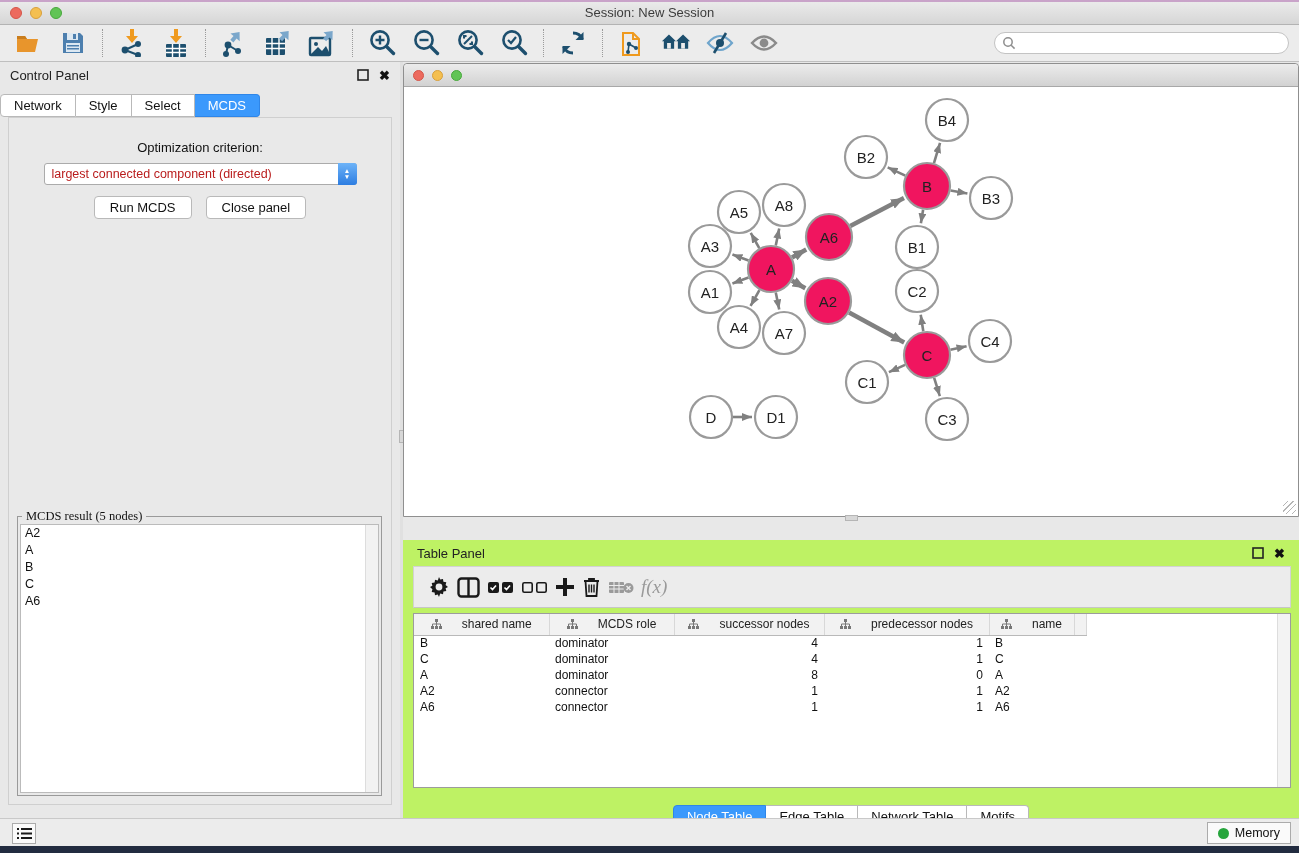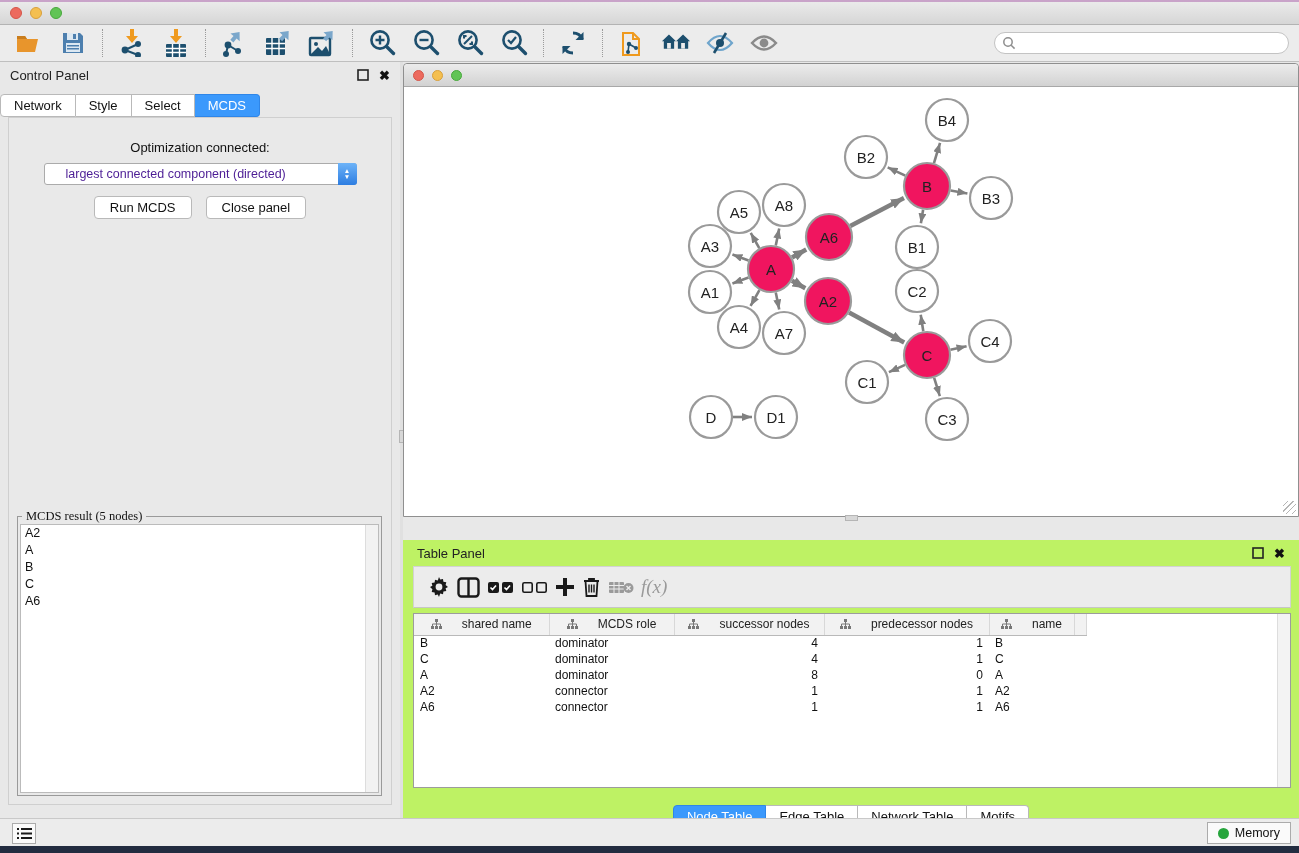--- a/index.html
+++ b/index.html
@@ -43,21 +43,21 @@
     color:#111; cursor:pointer; }
   .seg-tab:first-child { border-left:1px solid #b9b9b9; border-radius:4px 0 0 4px; }
   .seg-tab:last-child { border-radius:0 4px 4px 0; }
   .seg-tab.active { background:#3b99fc; border-color:#2f86e8; color:#fff; }
 
   .cp-content { position:absolute; left:8px; right:8px; top:55px; bottom:13px;
     background:#e9e9e9; border:1px solid #cfcfcf; }
   .opt-label { text-align:center; font-size:13px; color:#111; margin-top:22px; }
   .opt-select { margin:8px auto 0 auto; width:313px; height:22px; background:#fff; border:1px solid #ababab;
     border-radius:3px; display:flex; align-items:center; cursor:pointer; }
-  .opt-select .sel-text { flex:1; font-size:12.5px; padding-left:21px; color:#4c1d95; white-space:nowrap; }
+  .opt-select .sel-text { flex:1; font-size:12.5px; padding-left:7px; color:#b91c1c; white-space:nowrap; }
   .opt-stepper { width:19px; height:22px; margin-right:-1px; border-radius:0 3px 3px 0;
     background:linear-gradient(#6db3f8,#2d7de1); display:flex; flex-direction:column; align-items:center; justify-content:center; }
   .opt-stepper span { color:#fff; font-size:6.5px; line-height:6px; }
   .cp-buttons { display:flex; justify-content:center; gap:14px; margin-top:11px; }
   .btn { background:#fff; border:1px solid #b9b9b9; border-radius:4px; font-size:13px; color:#111;
     padding:3px 15px; cursor:pointer; }
 
   .result-box { position:absolute; left:8px; right:9px; top:398px; bottom:8px;
     border:1px solid #9a9a9a; background:#e9e9e9; }
   .result-legend { position:absolute; top:-8px; left:4px; background:#e9e9e9; padding:0 4px; font-size:12.5px; color:#111;font-family:Liberation Serif, serif; }
@@ -113,20 +113,21 @@
 <body>
 
 <div id="app">
 
   <div class="titlebar">
     <div class="tl-dots">
       <div class="dot red"></div>
       <div class="dot yel"></div>
       <div class="dot grn"></div>
     </div>
+    <div class="title">Session: New Session</div>
   </div>
 
   <div class="toolbar">
     <div class="tb-group">
       <div class="tb-btn">
         <svg width="28" height="24" viewBox="0 0 28 24">
             <path d="M2 5h8l2 3h11l-3 13H2z" fill="#e8952c"></path>
             <path d="M2 5h8l2 3h-10z" fill="#c97d1d"></path>
           </svg>
       </div>
@@ -292,21 +293,21 @@
         <span class="close-btn">✖</span>
       </span>
     </div>
     <div class="seg-tabs">
       <div class="seg-tab">Network</div>
       <div class="seg-tab">Style</div>
       <div class="seg-tab">Select</div>
       <div class="seg-tab active">MCDS</div>
     </div>
     <div class="cp-content">
-      <div class="opt-label">Optimization connected:</div>
+      <div class="opt-label">Optimization criterion:</div>
       <div class="opt-select">
         <span class="sel-text">largest connected component (directed)</span>
         <span class="opt-stepper">
             <span>▲</span>
             <span>▼</span>
           </span>
       </div>
       <div class="cp-buttons">
         <button class="btn">Run MCDS</button>
         <button class="btn">Close panel</button>

